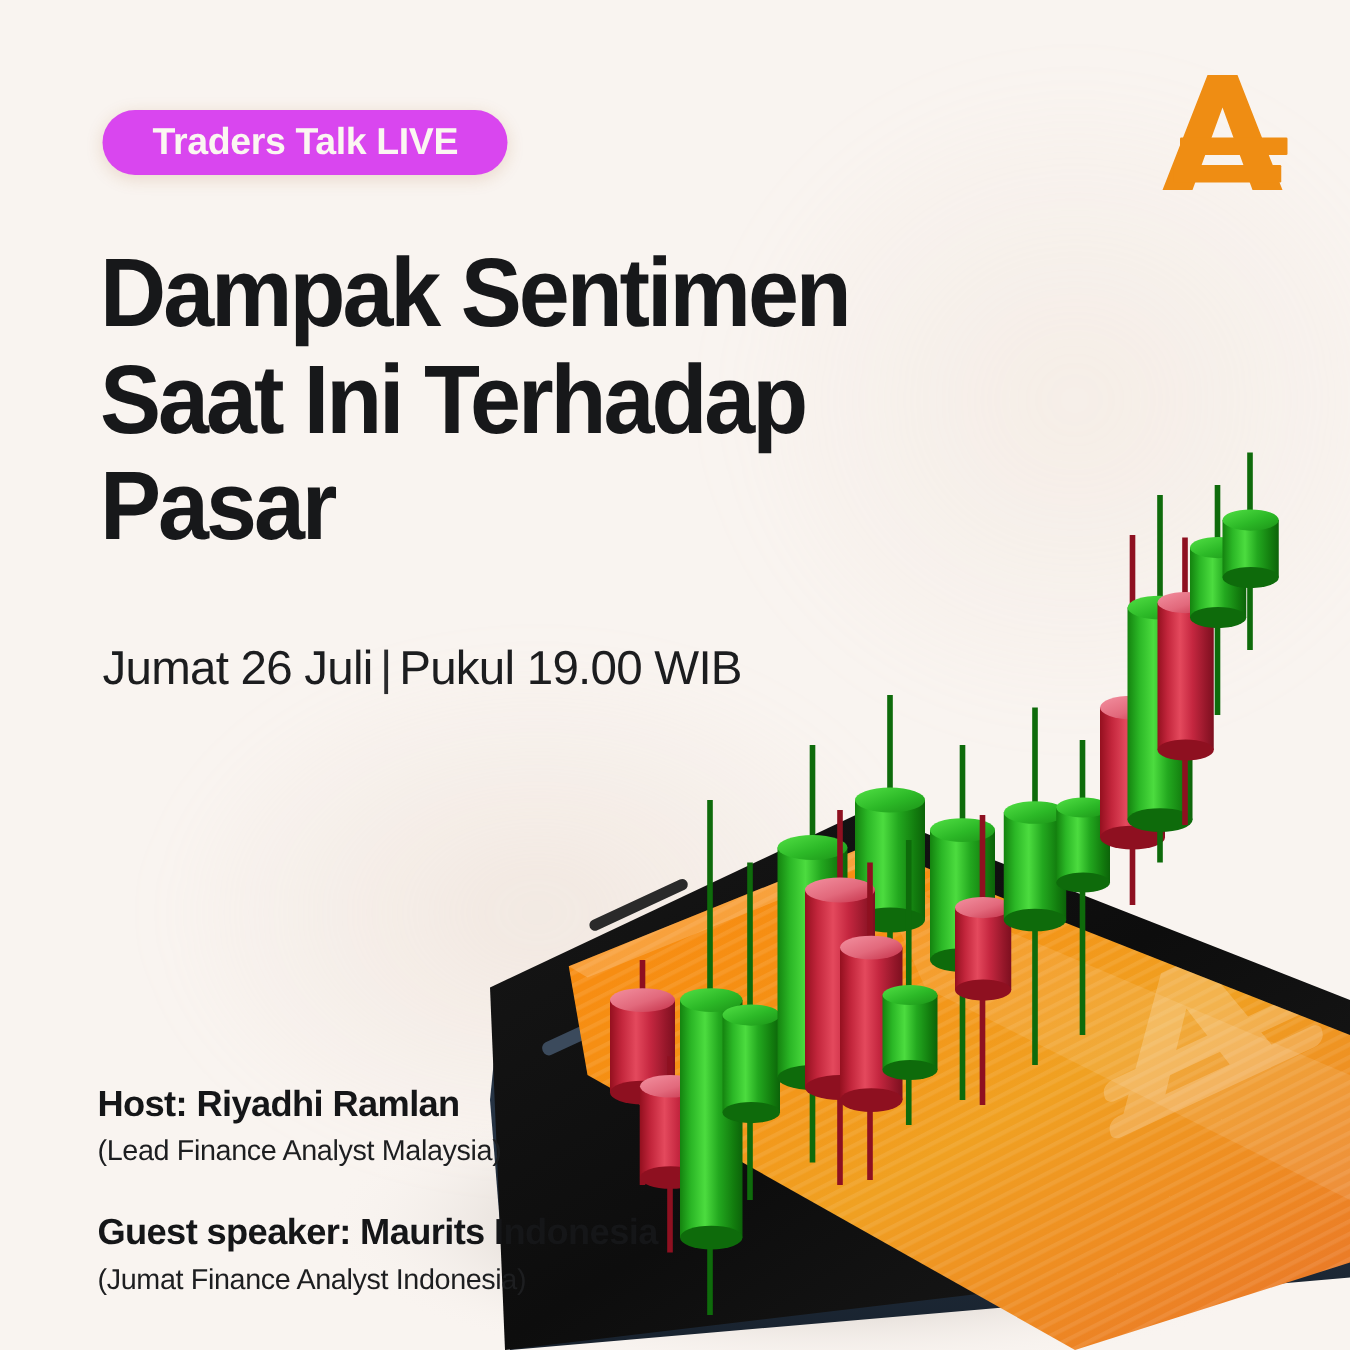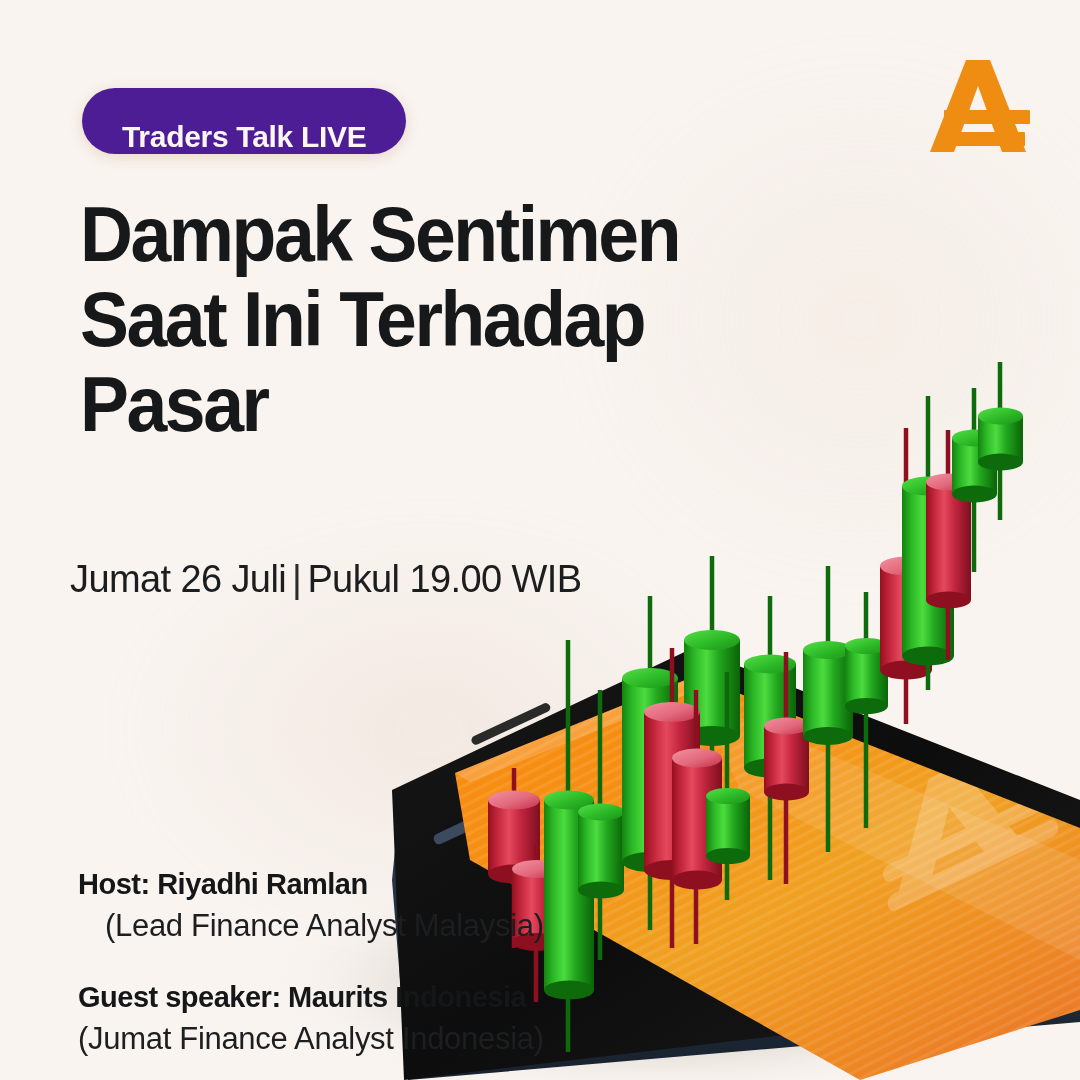--- a/index.html
+++ b/index.html
@@ -28,24 +28,24 @@
   .bg-glow-b {
     position:absolute; right:-60px; top:60px;
     width:560px; height:520px; border-radius:50%;
     background:radial-gradient(ellipse at 50% 50%, rgba(232,214,198,.22), rgba(249,244,240,0) 70%);
     filter:blur(30px);
   }
 
   
   #badge {
     position:absolute; left:82px; top:88px;
-    height:66px;
+    height:52px;
     padding:0 40px;
-    display:flex; align-items:flex-end; justify-content:center;
-    background:#4c1d95;
+    display:flex; align-items:center; justify-content:center;
+    background:#d946ef;
     border-radius:40px;
     box-shadow:0 3px 14px rgba(160,90,25,.18);
   }
   #badge .txt {
     color:#FBF6F1;
     font-size:30px;
     font-weight:bold;
     letter-spacing:-.3px;
     white-space:nowrap;
   }
@@ -65,54 +65,52 @@
     line-height:1.09;
     font-weight:bold;
     letter-spacing:-2.6px;
     transform:scaleX(.94);
     transform-origin:left top;
   }
   #headline .ln { display:block; white-space:nowrap; }
 
   
   #dateline {
-    position:absolute; left:70px; top:514px;
+    position:absolute; left:82px; top:514px;
     color:#1C1D1F;
     font-size:38px;
     font-weight:normal;
     letter-spacing:-.6px;
     white-space:nowrap;
-    margin-top:44px;
   }
   #dateline .sep { padding:0 6px; color:#2a2b2d; }
 
   
   #credits {
     position:absolute; left:78px; top:866px;
     z-index:40;
   }
   .credit-block { margin-bottom:32px; }
   .credit-block:last-child { margin-bottom:0; }
   .credit-name {
     color:#151618;
     font-size:29px;
     font-weight:bold;
     letter-spacing:-.5px;
     white-space:nowrap;
     line-height:1.25;
   }
   .credit-role {
     color:#1d1e20;
-    font-size:31px;
+    font-size:23px;
     font-weight:normal;
     letter-spacing:-.3px;
     white-space:nowrap;
     line-height:1.35;
     margin-top:3px;
-    text-align:right;
   }
 
   
   #artwork {
     position:absolute; left:0; top:0;
     width:1080px; height:1080px;
     z-index:10;
     pointer-events:none;
   }
   #credits {  }

